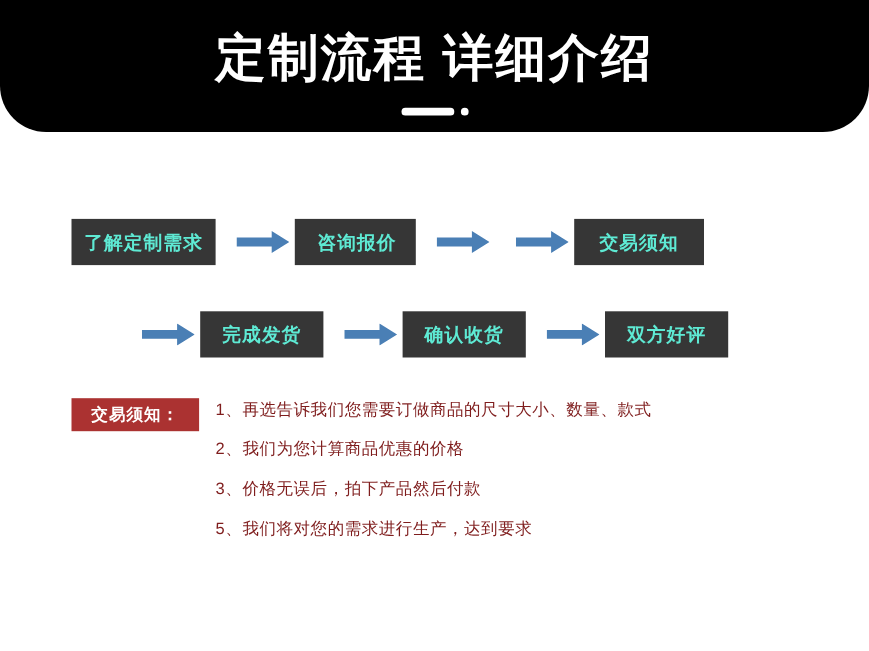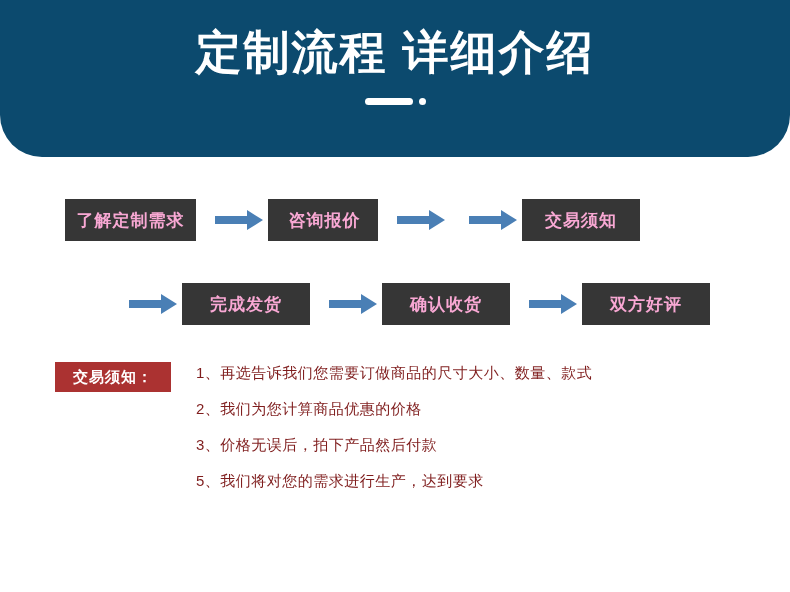--- a/index.html
+++ b/index.html
@@ -15,22 +15,22 @@
     font-family: "Liberation Sans", "DejaVu Sans", sans-serif;
     color: #333333;
   }
 
   
   .banner {
     position: absolute;
     left: 0;
     top: 0;
     width: 790px;
-    height: 157px;
-    background: #0c4a6e;
+    height: 120px;
+    background: #000000;
     border-bottom-left-radius: 42px;
     border-bottom-right-radius: 42px;
     box-sizing: border-box;
   }
   .banner-title {
     position: absolute;
     left: 0;
     top: 22px;
     width: 790px;
     text-align: center;
@@ -78,35 +78,35 @@
     display: flex;
     align-items: center;
     height: 42px;
   }
   .flow-row-1 .flow-inner { padding-left: 65px; }
   .flow-row-2 .flow-inner { padding-left: 128px; }
 
   .step-box {
     height: 42px;
     background: #363636;
-    color: #f9a8d4;
+    color: #5eead4;
     font-size: 17px;
     font-weight: bold;
     letter-spacing: 1px;
     display: flex;
     align-items: center;
     justify-content: center;
     white-space: nowrap;
     box-sizing: border-box;
     padding: 0 22px;
   }
   .step-box.w131 { width: 131px; }
   .step-box.w110 { width: 110px; padding-left: 25px; }
   .step-box.w118 { width: 118px; }
-  .step-box.w120 { width: 128px; }
+  .step-box.w120 { width: 112px; }
 
   
   .arrow {
     width: 50px;
     height: 22px;
     flex: 0 0 auto;
     display: flex;
     align-items: center;
     justify-content: center;
   }
@@ -117,21 +117,21 @@
 
   
   .notice {
     position: absolute;
     left: 0;
     top: 362px;
     width: 790px;
   }
   .notice-badge {
     position: absolute;
-    left: 55px;
+    left: 65px;
     top: 0;
     width: 116px;
     height: 30px;
     background: #ab3231;
     color: #ffffff;
     font-size: 15px;
     font-weight: bold;
     letter-spacing: 1px;
     display: flex;
     align-items: center;

